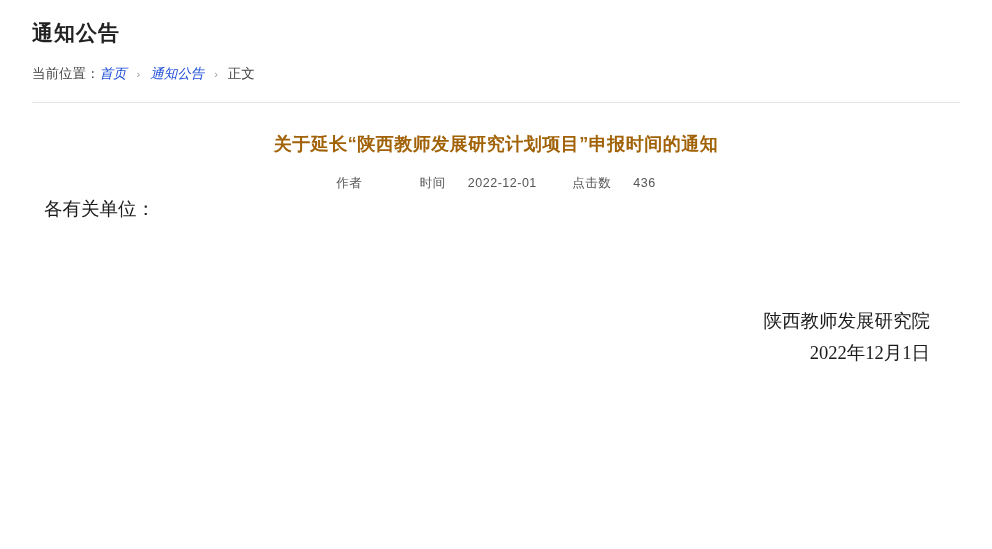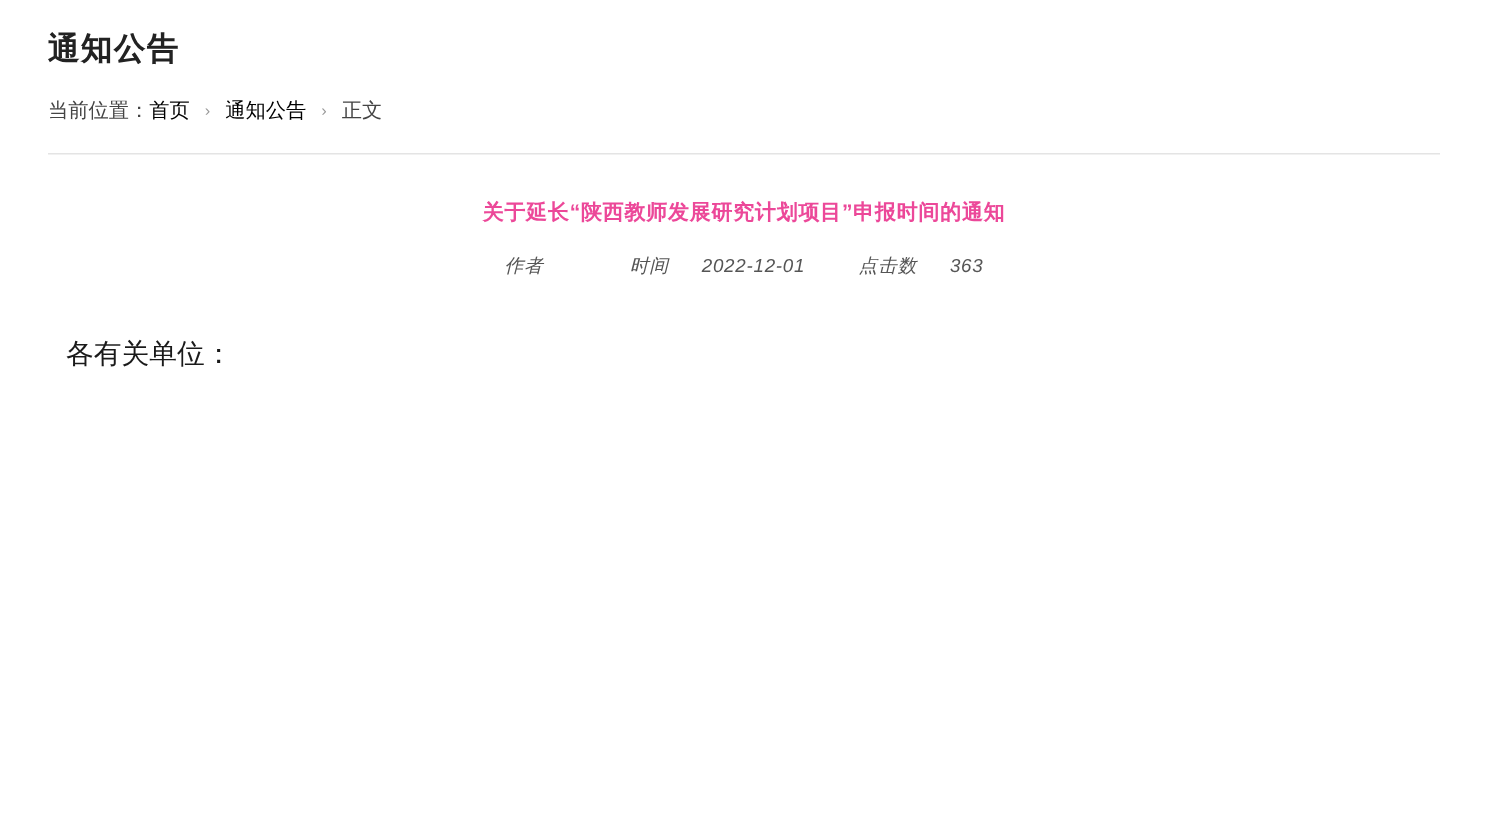--- a/index.html
+++ b/index.html
@@ -36,65 +36,64 @@
     color: #444444;
     display: flex;
     align-items: center;
     white-space: nowrap;
   }
   .breadcrumb .bc-label {
     color: #444444;
     margin-right: 0;
   }
   .breadcrumb a {
-    color: #000000;
+    color: #1d4ed8;
     text-decoration: none;
+    font-style: italic;
   }
   .breadcrumb .sep {
     margin: 0 10px;
     color: #999999;
     font-size: 11px;
   }
   .hr {
     margin-top: 19px;
     border: 0;
     border-top: 1px solid #e4e4e4;
     height: 0;
   }
   
   .article {
     padding: 0 4px;
   }
   .doc-title {
     margin-top: 28px;
     text-align: center;
-    font-size: 14px;
+    font-size: 18px;
     font-weight: bold;
-    color: #ec4899;
+    color: #a16207;
     font-family: "Liberation Sans", sans-serif;
     letter-spacing: 0.5px;
     line-height: 1.5;
   }
   .meta {
     margin-top: 17px;
     text-align: center;
     font-size: 12.5px;
     color: #555555;
   }
   .meta .meta-item {
     display: inline-block;
     margin: 0 16px;
     letter-spacing: 0.5px;
-    font-style: italic;
   }
   .meta .meta-value {
     margin-left: 22px;
   }
   .body {
-    margin-top: 34px;
     font-family: "Liberation Serif", serif;
     font-size: 18.5px;
     color: #1a1a1a;
     line-height: 1.85;
     text-align: justify;
     padding: 0 8px;
   }
   .body p {
     margin: 0 0 2px 0;
   }
@@ -134,23 +133,27 @@
     <div class="doc-title">关于延长“陕西教师发展研究计划项目”申报时间的通知</div>
 
     <div class="meta">
       <span class="meta-item">
         <span>作者</span><span class="meta-value"></span>
       </span>
       <span class="meta-item">
         <span>时间</span><span class="meta-value">2022-12-01</span>
       </span>
       <span class="meta-item">
-        <span>点击数</span><span class="meta-value">363</span>
+        <span>点击数</span><span class="meta-value">436</span>
       </span>
     </div>
 
     <div class="body">
       <p>各有关单位：</p>
     </div>
 
+    <div class="signature">
+      <div>陕西教师发展研究院</div>
+      <div>2022年12月1日</div>
+    </div>
 
   </div>
 </div>
 
 </body></html>

